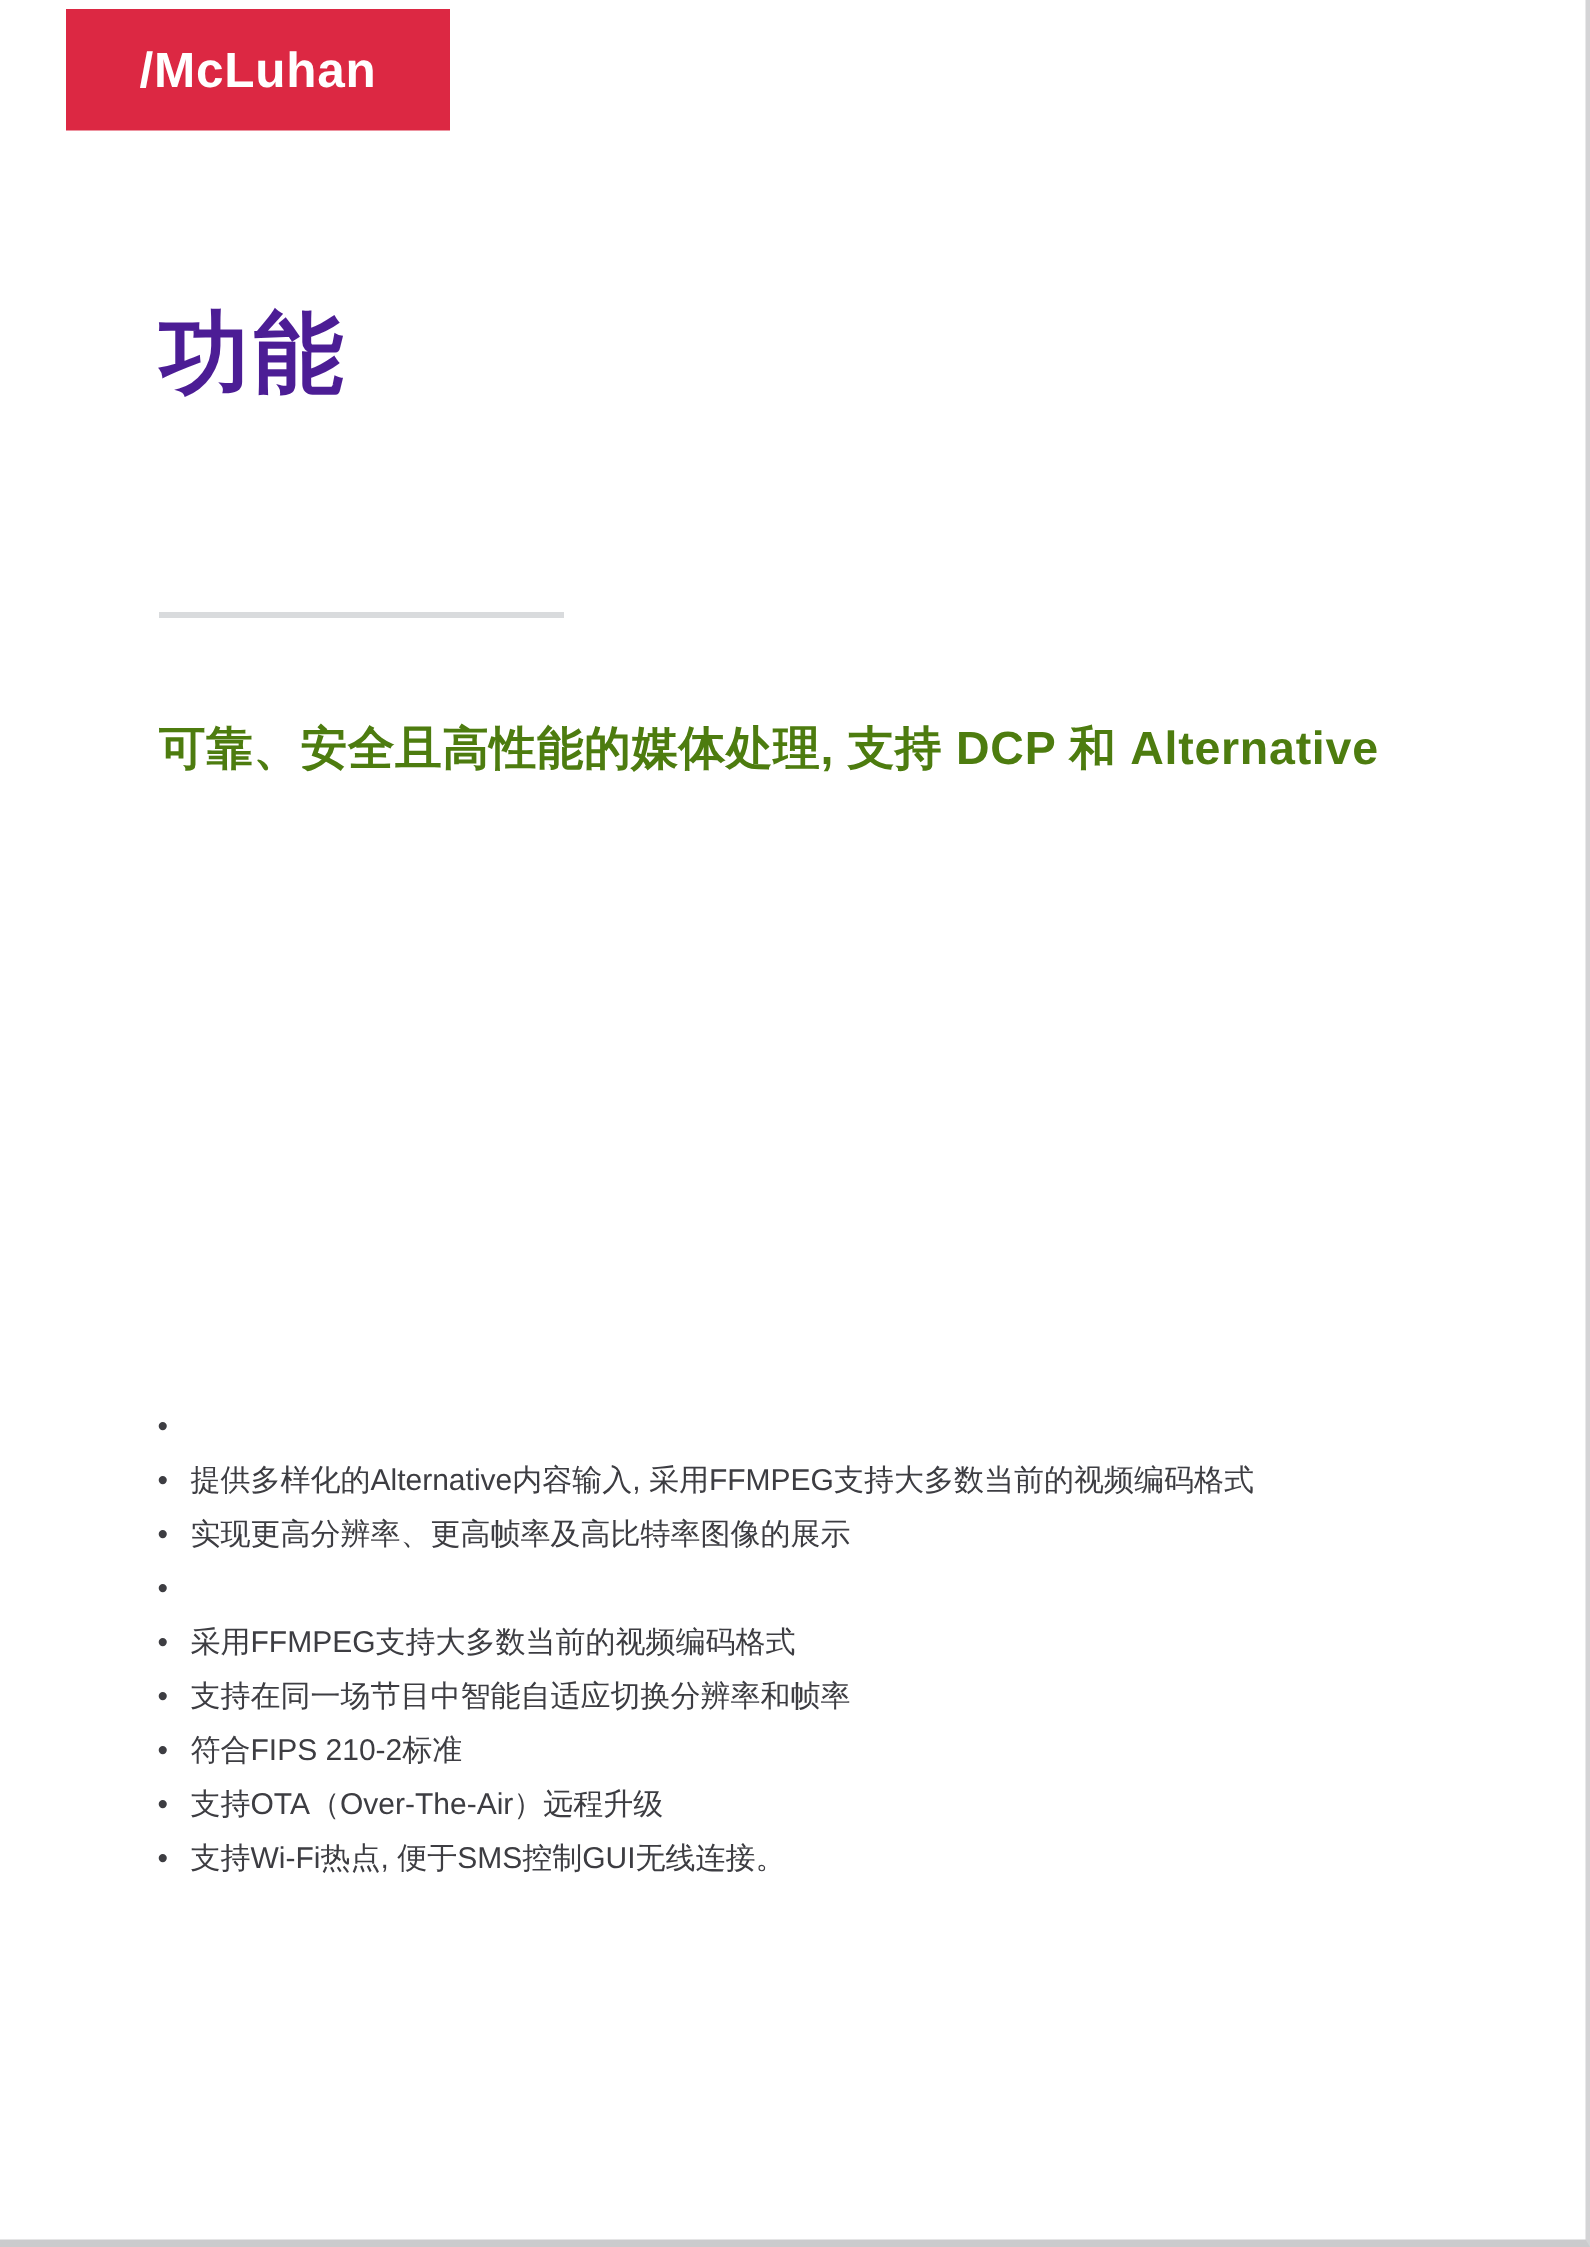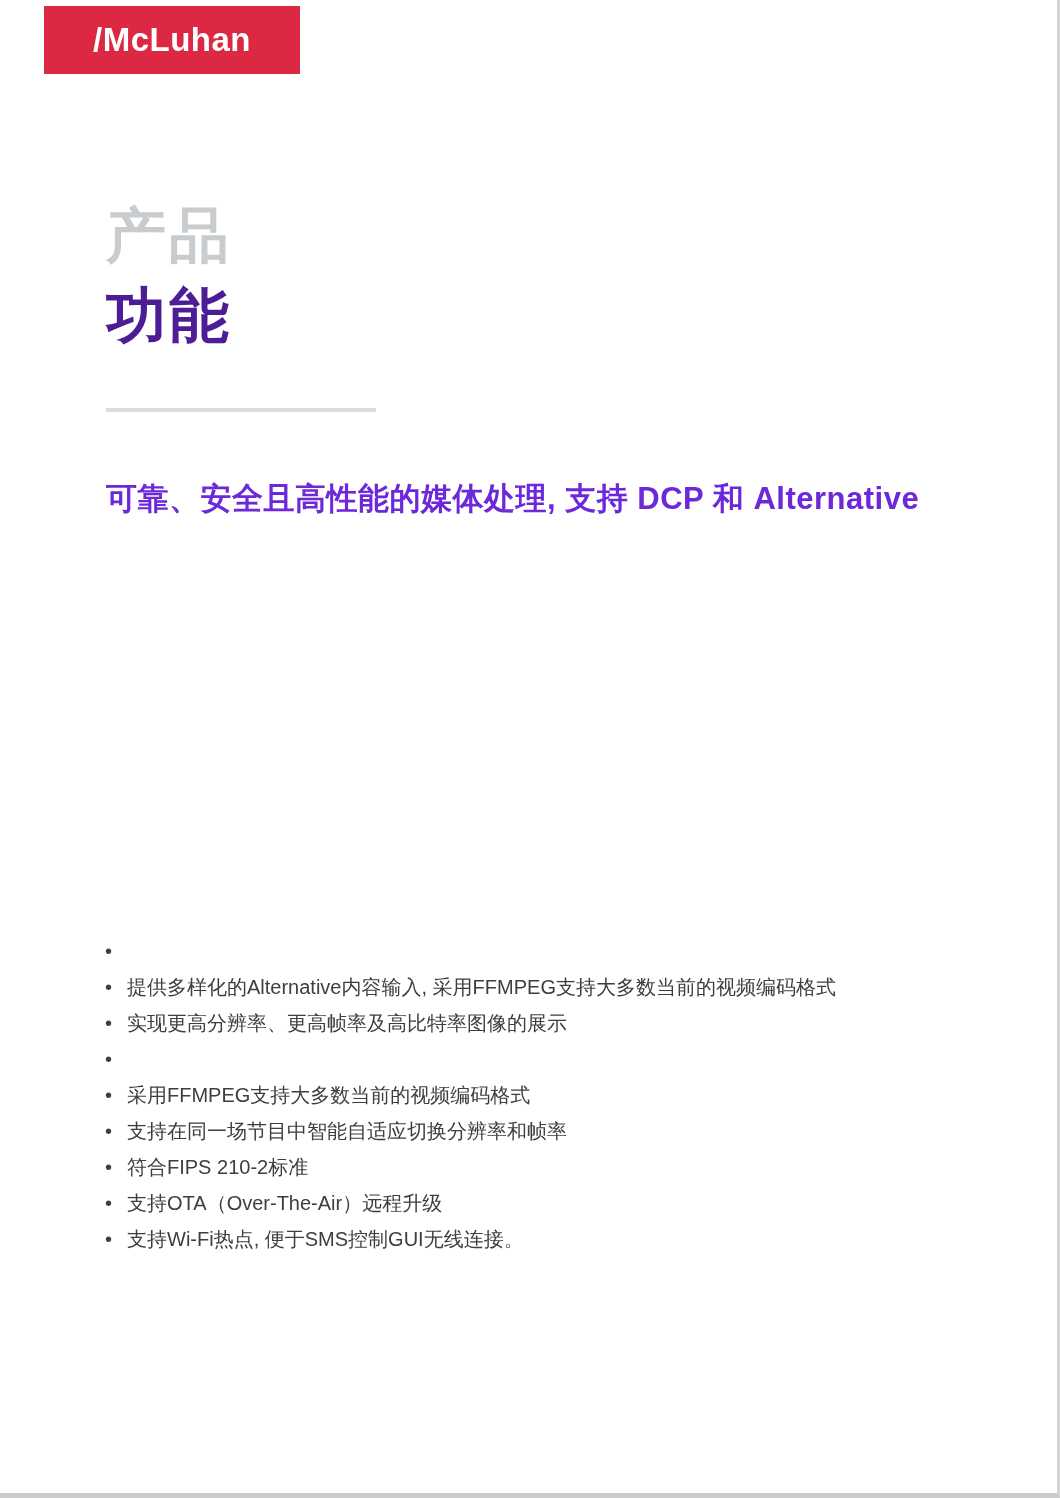--- a/index.html
+++ b/index.html
@@ -16,21 +16,21 @@
     background: #ffffff;
     border-right: 3px solid #d4d4d6;
     border-bottom: 5px solid #cbcbcd;
     overflow: hidden;
   }
   .logo {
     position: absolute;
     left: 44px;
     top: 6px;
     width: 256px;
-    height: 68px;
+    height: 81px;
     background: #dc2843;
     display: flex;
     align-items: center;
     justify-content: center;
   }
   .logo-text {
     color: #ffffff;
     font-size: 33px;
     font-weight: 700;
     letter-spacing: 0.5px;
@@ -55,21 +55,21 @@
     height: 4px;
     background: #d9dbdd;
   }
   .headline {
     position: absolute;
     left: 106px;
     top: 476px;
     font-size: 31px;
     font-weight: 700;
     line-height: 46px;
-    color: #6d28d9;
+    color: #4d7c0f;
     letter-spacing: 0.5px;
     white-space: nowrap;
   }
   .features {
     position: absolute;
     left: 105px;
     top: 933px;
     margin: 0;
     padding: 0;
     list-style: none;
@@ -92,21 +92,20 @@
 </head>
 <body>
 
 <div class="page">
 
   <div class="logo">
     <span class="logo-text">/McLuhan</span>
   </div>
 
   <div class="title-block">
-    <div class="title-line1">产品</div>
     <div class="title-line2">功能</div>
   </div>
 
   <div class="divider"></div>
 
   <div class="headline">
     <div>可靠、安全且高性能的媒体处理, 支持 DCP 和 Alternative</div>
   </div>
 
   <ul class="features">

